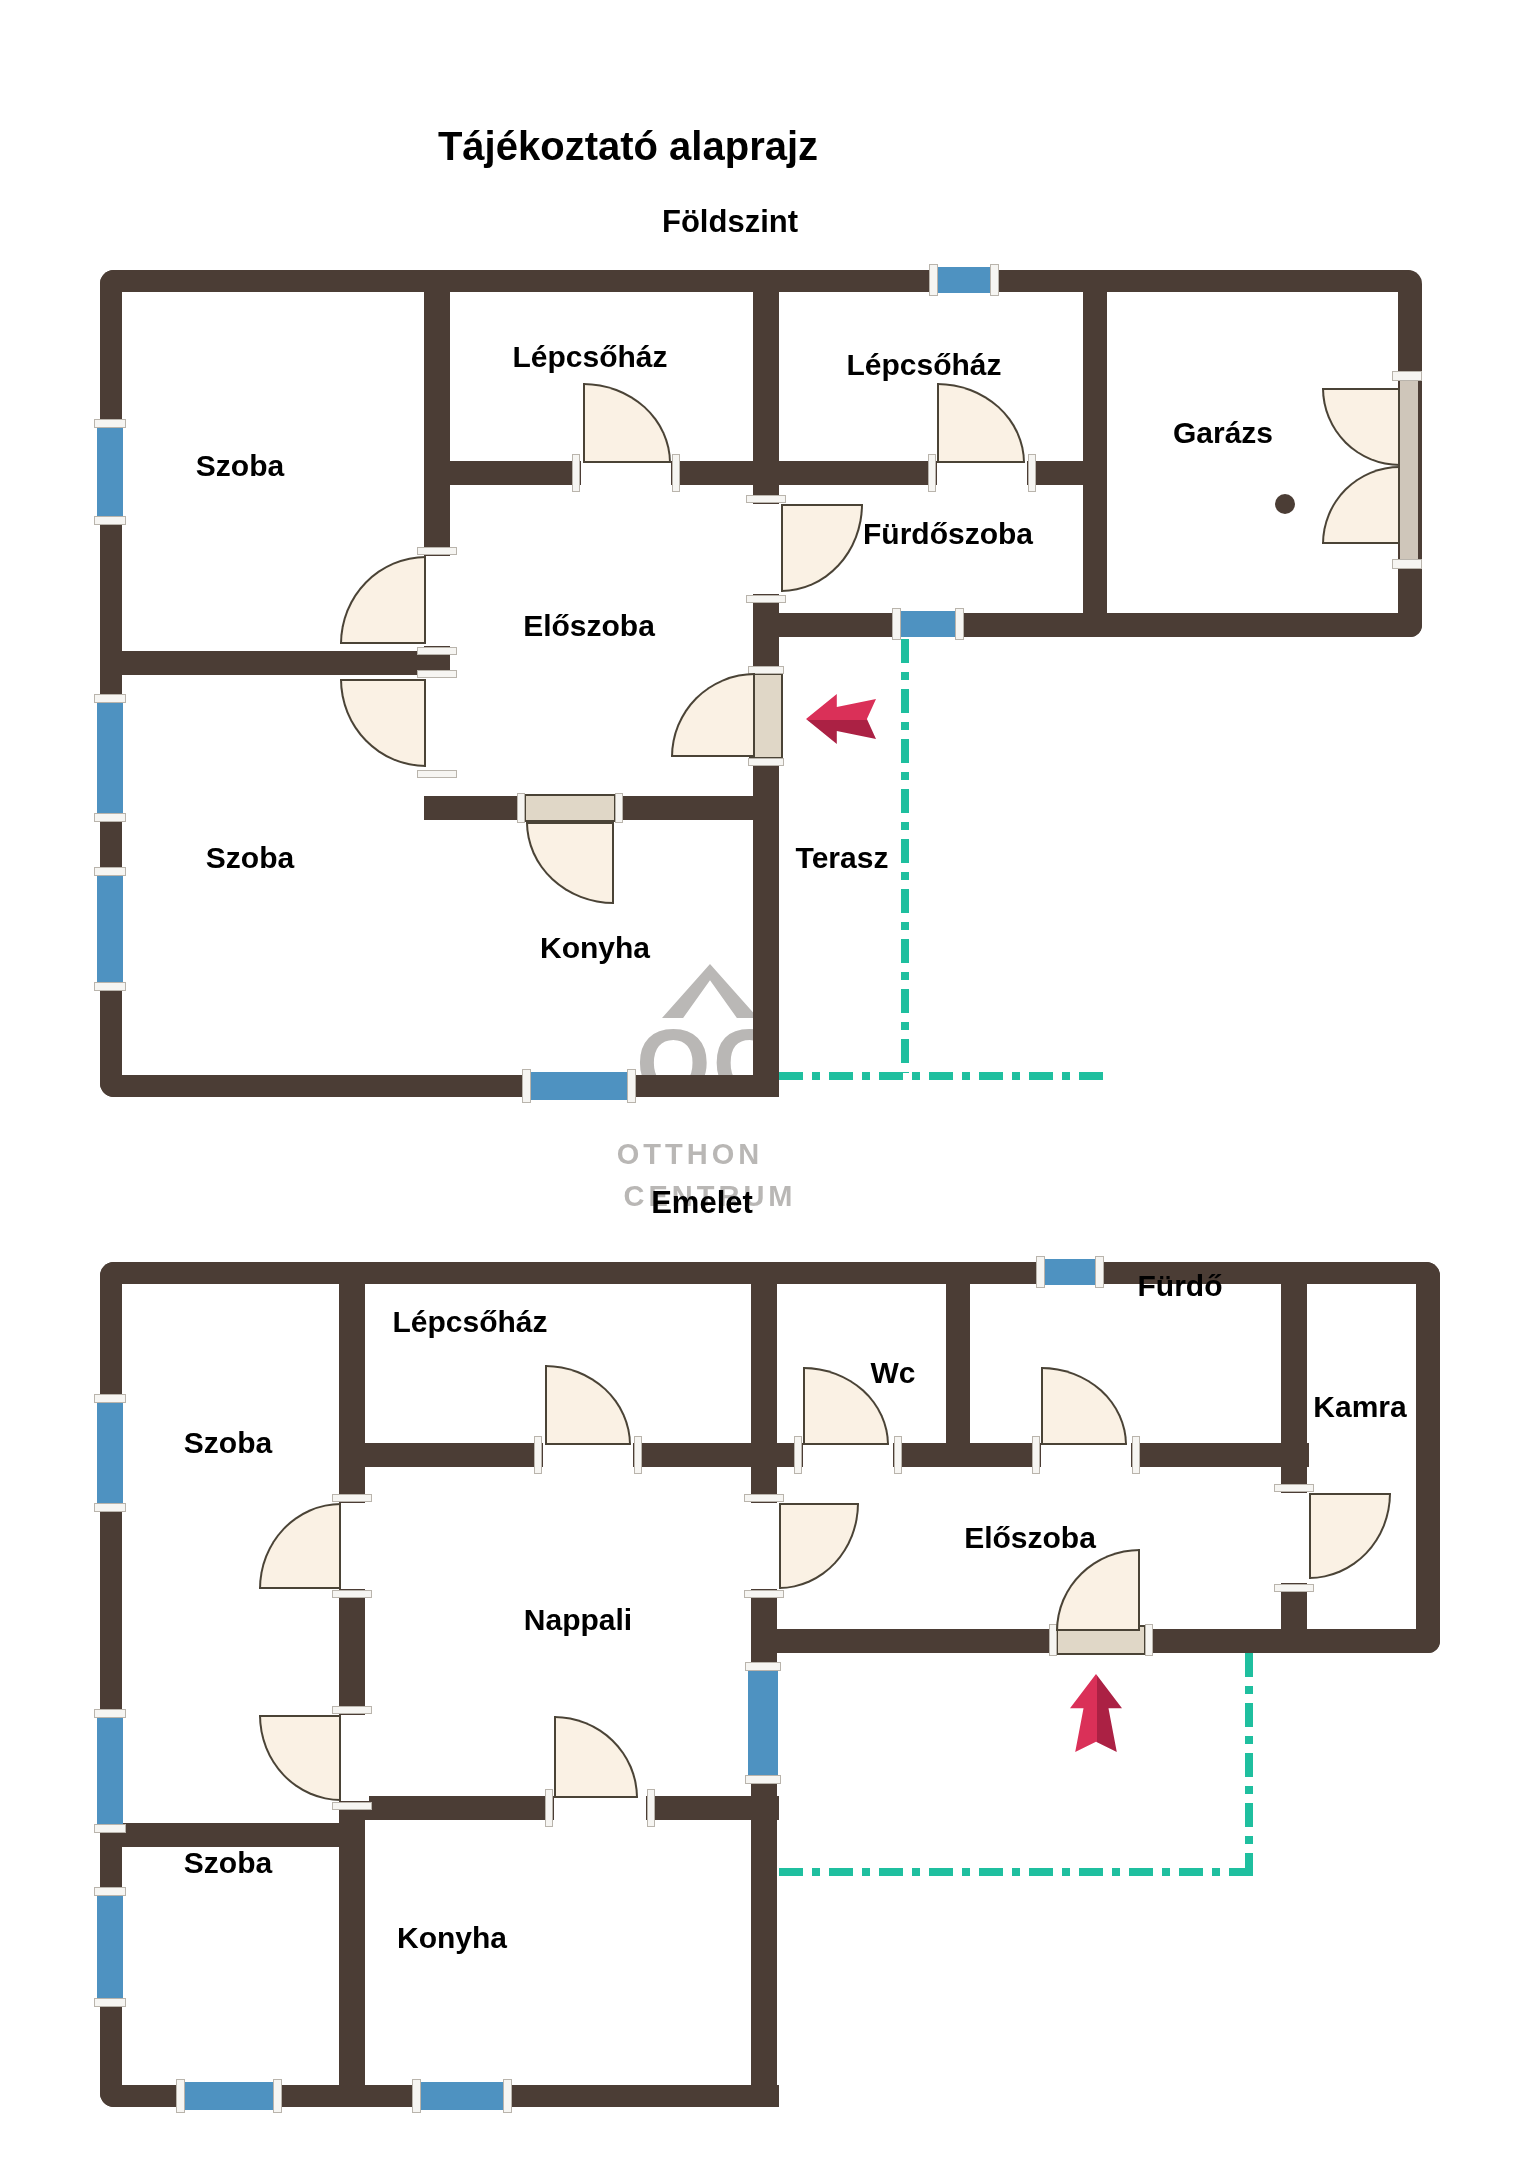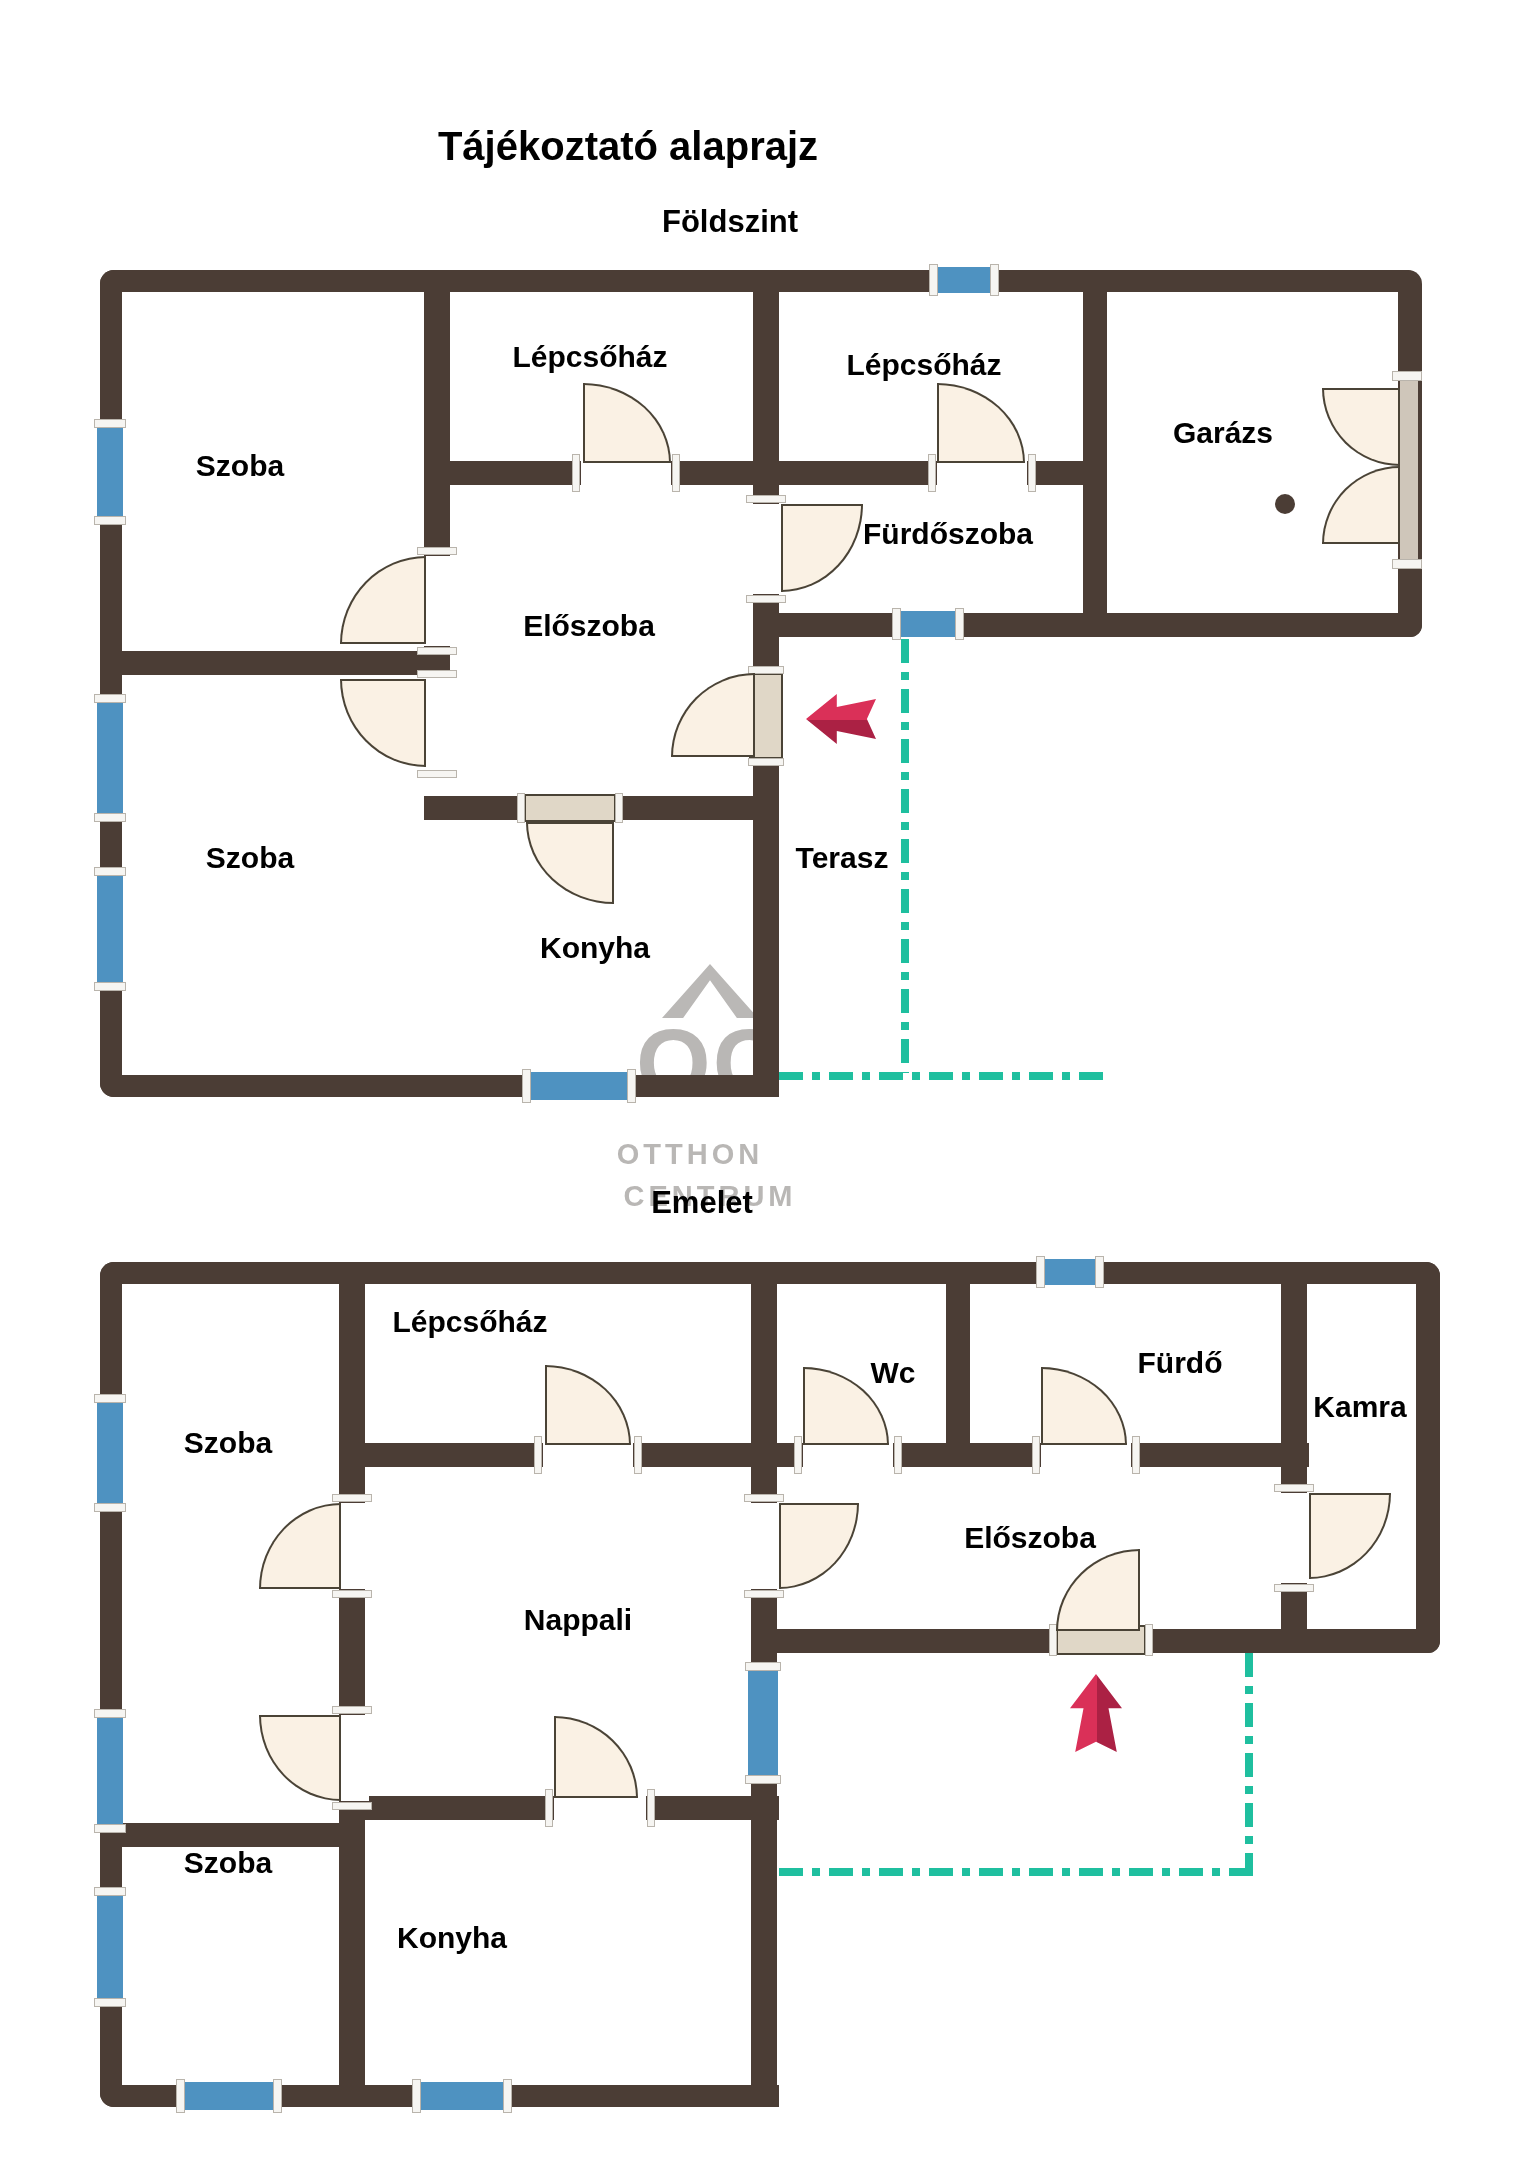--- a/index.html
+++ b/index.html
@@ -165,20 +165,20 @@
 
   <div class="tealh" style="left:779px;top:1868px;width:478px;"></div>
   <div class="tealv" style="left:1245px;top:1653px;height:222px;"></div>
   <div class="arrow" style="left:1070px;top:1674px;width:52px;height:78px;
        background:linear-gradient(90deg,#da3058 52%,#ab2144 52%);
        clip-path:polygon(50% 0,100% 44%,74% 44%,90% 100%,50% 87%,10% 100%,26% 44%,0 44%);"></div>
 
   <div class="rl" style="left:228px;top:1443px;">Szoba</div>
   <div class="rl" style="left:470px;top:1322px;">Lépcsőház</div>
   <div class="rl" style="left:893px;top:1373px;">Wc</div>
-  <div class="rl" style="left:1180px;top:1363px;">Fürdő</div>
+  <div class="rl" style="left:1180px;top:1286px;">Fürdő</div>
   <div class="rl" style="left:1360px;top:1407px;">Kamra</div>
   <div class="rl" style="left:1030px;top:1538px;">Előszoba</div>
   <div class="rl" style="left:578px;top:1620px;">Nappali</div>
   <div class="rl" style="left:228px;top:1863px;">Szoba</div>
   <div class="rl" style="left:452px;top:1938px;">Konyha</div>
 
 </div>
 
 </body></html>

